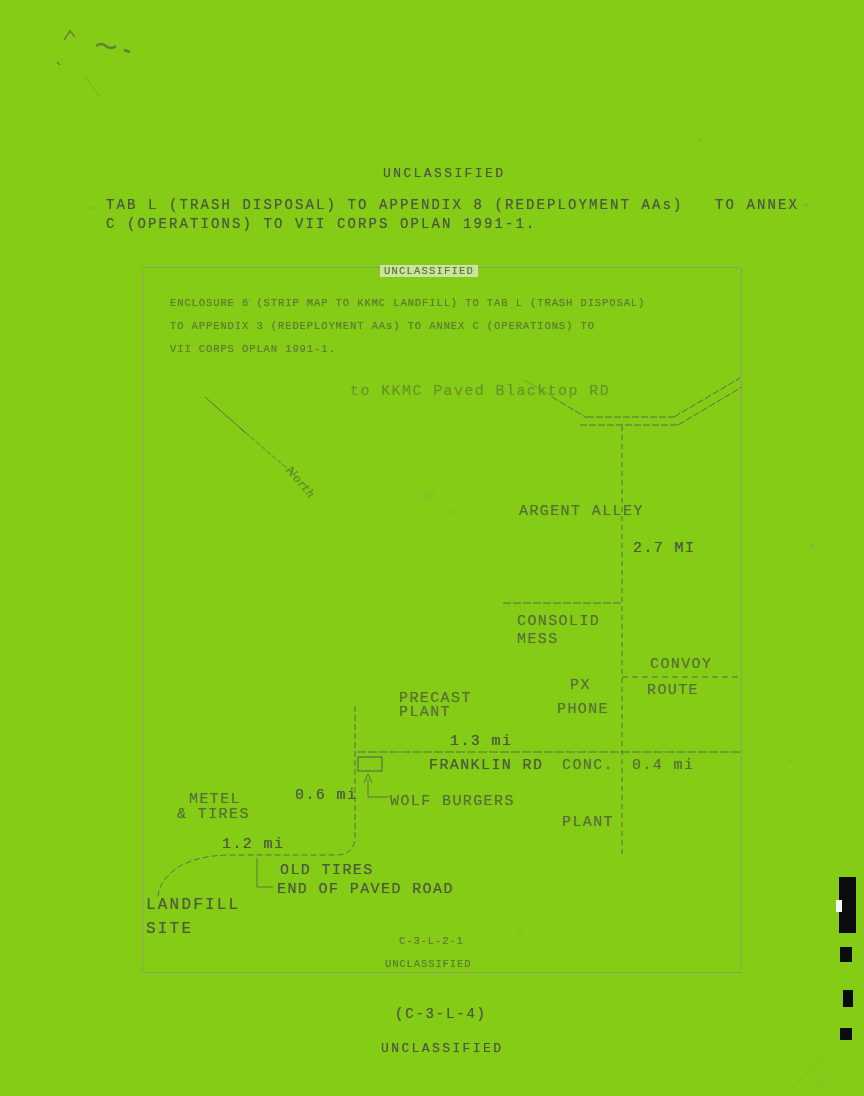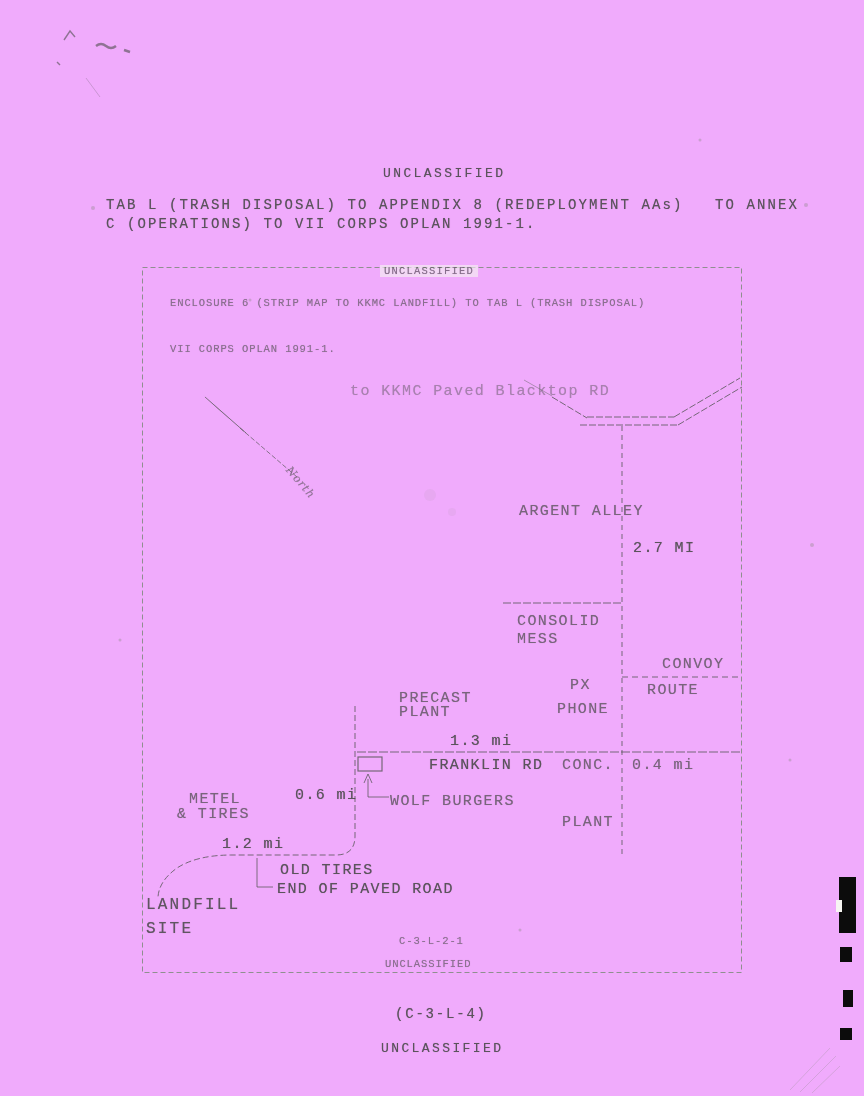--- a/index.html
+++ b/index.html
@@ -1,18 +1,18 @@
 <!DOCTYPE html>
 <html><head>
 <meta charset="utf-8">
 <style>
   html,body{margin:0;padding:0;background:#e8e7e4;}
   .page{
     position:relative;width:864px;height:1096px;margin:0 auto;
-    background:#f0abfc;
+    background:#84cc16;
     overflow:hidden;
     font-family:"Liberation Mono","DejaVu Sans Mono",monospace;
     color:#454545;
   }
   .lbl{
     position:absolute;white-space:pre;
     font-family:"Liberation Mono","DejaVu Sans Mono",monospace;
     color:#474747;
     text-shadow:0 0 0.7px rgba(70,70,70,.65);
     letter-spacing:1.4px;
@@ -107,33 +107,34 @@
       <circle cx="700" cy="140" r="1.5"></circle>
     </g>
   </svg>
 
   <div class="lbl cls" style="left:383px;top:166px;">UNCLASSIFIED</div>
   <div class="lbl big" style="left:106px;top:197px;">TAB L (TRASH DISPOSAL) TO APPENDIX 8 (REDEPLOYMENT AAs)   TO ANNEX</div>
   <div class="lbl big" style="left:106px;top:216px;">C (OPERATIONS) TO VII CORPS OPLAN 1991-1.</div>
 
   <div class="lbl boxcls" style="left:380px;top:265px;">UNCLASSIFIED</div>
   <div class="lbl enc" style="left:170px;top:297px;">ENCLOSURE 6 (STRIP MAP TO KKMC LANDFILL) TO TAB L (TRASH DISPOSAL)</div>
+  <div class="lbl enc" style="left:170px;top:320px;">TO APPENDIX 3 (REDEPLOYMENT AAs) TO ANNEX C (OPERATIONS) TO</div>
   <div class="lbl enc" style="left:170px;top:343px;">VII CORPS OPLAN 1991-1.</div>
 
   <div class="lbl north" style="left:293px;top:464px;">North</div>
 
   <div class="lbl faded" style="left:350px;top:383px;">to KKMC Paved Blacktop RD</div>
 
   <div class="lbl soft" style="left:519px;top:503px;">ARGENT ALLEY</div>
   <div class="lbl" style="left:633px;top:540px;">2.7 MI</div>
 
   <div class="lbl soft" style="left:517px;top:613px;">CONSOLID</div>
   <div class="lbl soft" style="left:517px;top:631px;">MESS</div>
 
-  <div class="lbl soft" style="left:650px;top:656px;margin-left:12px;">CONVOY</div>
+  <div class="lbl soft" style="left:650px;top:656px;">CONVOY</div>
   <div class="lbl soft" style="left:647px;top:682px;">ROUTE</div>
   <div class="lbl soft" style="left:632px;top:717px;margin-top:40px;">0.4 mi</div>
 
   <div class="lbl soft" style="left:570px;top:677px;">PX</div>
   <div class="lbl soft" style="left:557px;top:701px;">PHONE</div>
 
   <div class="lbl soft" style="left:399px;top:690px;">PRECAST</div>
   <div class="lbl soft" style="left:399px;top:704px;">PLANT</div>
 
   <div class="lbl" style="left:450px;top:733px;">1.3 mi</div>

